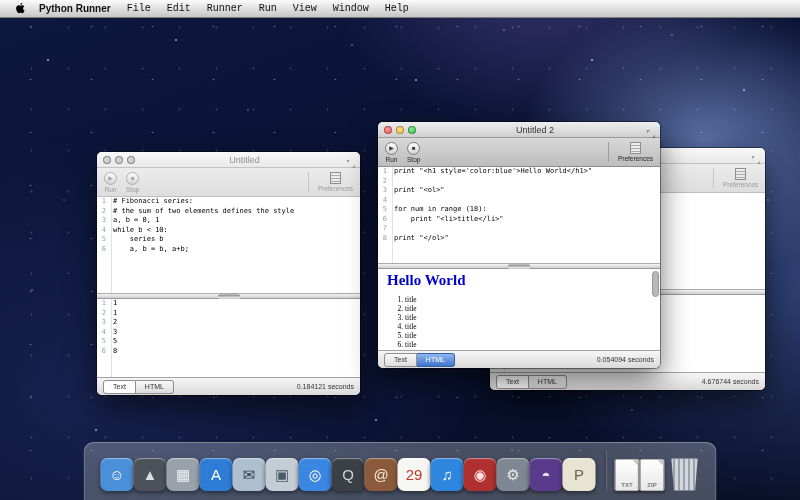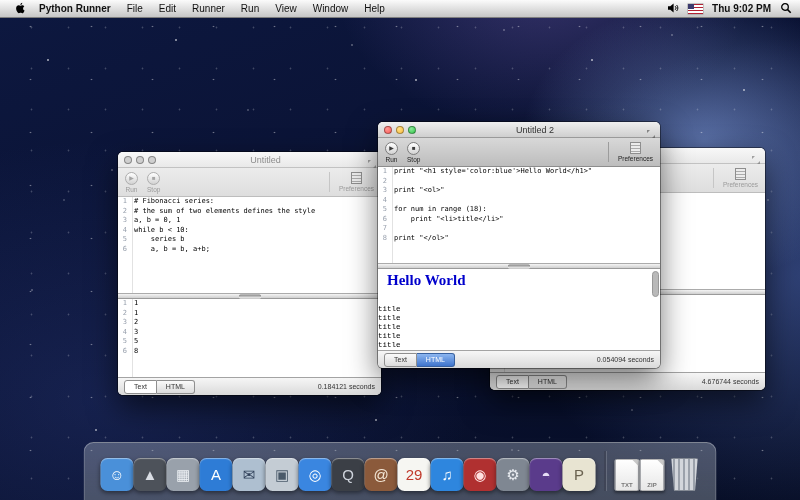--- a/index.html
+++ b/index.html
@@ -46,21 +46,21 @@
     background-size: 61px 53px, 37px 41px;
     background-position: 0 0, 13px 7px;
   }
 
   
   .menubar { position:absolute; top:0; left:0; right:0; height:18px; z-index:60;
     background:linear-gradient(#fbfbfb,#c6c6c6); border-bottom:1px solid #7e7e7e;
     display:flex; align-items:center; padding:0 8px; font-size:10px; color:#111; }
   .apple { display:flex; align-items:center; padding:0 6px; }
   .appname { font-weight:bold; padding:0 8px; }
-  .menus { display:flex; }
+  .menus { display:flex;font-family:Liberation Mono, monospace; }
   .mitem { padding:0 8px; }
   .mbright { margin-left:auto; display:flex; align-items:center; gap:9px; }
   .flag { width:15px; height:10px; position:relative; display:inline-block;
     background:repeating-linear-gradient(#b22234 0 1.5px,#ffffff 1.5px 3px); box-shadow:0 0 0 0.5px #999; }
   .flag::after { content:""; position:absolute; left:0; top:0; width:6px; height:5px; background:#3c3b6e; }
   .clock { font-weight:bold; font-size:10px; }
 
   
   .window { position:absolute; display:flex; flex-direction:column; border-radius:5px; overflow:hidden;
     background:#fff; box-shadow:0 0 0 1px rgba(0,0,0,.4), 0 12px 30px rgba(0,0,0,.55); }
@@ -101,37 +101,37 @@
   .ln { flex:0 0 12px; width:12px; text-align:right; padding-right:3px; color:#98a0ad; }
   .ct { padding-left:4px; color:#000; }
 
   .splitter { flex:0 0 6px; position:relative; background:linear-gradient(#f4f4f4,#cfcfcf);
     border-top:1px solid #ababab; border-bottom:1px solid #9a9a9a; }
   .dimple { position:absolute; left:50%; top:50%; transform:translate(-50%,-50%);
     width:22px; height:3px; border-radius:2px; background:#c2c2c2; box-shadow:inset 0 1px 1px rgba(0,0,0,.35), 0 1px 0 #fff; }
 
   .html-out { font-family:"Liberation Serif",serif; }
   .hw-h1 { font-weight:bold; font-size:15px; margin:7px 9px 3px; }
-  .hw-list { margin-top:19px; font-size:7.5px; line-height:9px; color:#000;font-family:Liberation Mono, monospace; }
+  .hw-list { margin-top:9px; padding-left:27px; font-size:7.5px; line-height:9px; color:#000; }
   .scrollbar { position:absolute; right:1px; top:2px; bottom:2px; width:7px; }
   .thumb { width:7px; height:26px; border-radius:4px; background:#b9b9b9; border:1px solid #989898; }
 
   .statusbar { flex:0 0 18px; margin-top:auto; display:flex; align-items:center; padding:0 6px;
     background:linear-gradient(#f6f6f6,#dadada); border-top:1px solid #a3a3a3; }
   .seg { display:flex; }
   .segbtn { font-size:7px; line-height:1; padding:2.5px 9px; border:1px solid #8f8f8f;
     background:linear-gradient(#fafafa,#dcdcdc); color:#333; }
   .segbtn.first { border-radius:3px 0 0 3px; }
   .segbtn.last { border-radius:0 3px 3px 0; border-left:none; }
   .segbtn.sel { background:#ffffff; }
   .segbtn.selblue { background:linear-gradient(#8db6f0,#3f74cc); color:#fff; border-color:#38619f; }
   .time { margin-left:auto; font-size:7px; color:#333; }
 
   
-  .win1 { left:97px;  top:152px; width:263px; height:243px; z-index:20;margin-left:21px; }
+  .win1 { left:97px;  top:152px; width:263px; height:243px; z-index:20; }
   .win3 { left:490px; top:148px; width:275px; height:242px; z-index:10; }
   .win2 { left:378px; top:122px; width:282px; height:246px; z-index:30; }
 
   
   .dock { position:absolute; bottom:0; left:50%; transform:translateX(-50%); z-index:50;
     display:flex; align-items:flex-end; gap:5px; padding:8px 16px 9px;
     background:linear-gradient(rgba(175,183,198,.38), rgba(108,116,130,.62));
     border:1px solid rgba(255,255,255,.30); border-bottom:none; border-radius:10px 10px 0 0; }
   .ditem { display:flex; }
   .dicon { width:33px; height:33px; border-radius:7px; display:flex; align-items:center; justify-content:center;
@@ -165,36 +165,20 @@
     <span class="appname">Python Runner</span>
     <span class="menus">
         <span class="mitem">File</span>
         <span class="mitem">Edit</span>
         <span class="mitem">Runner</span>
         <span class="mitem">Run</span>
         <span class="mitem">View</span>
         <span class="mitem">Window</span>
         <span class="mitem">Help</span>
       </span>
-    <span class="mbright">
-      <span>
-        <svg width="12" height="12" viewBox="0 0 12 12">
-            <path d="M1 4.2h2.3L6.6 1.4v9.2L3.3 7.8H1z" fill="#000"></path>
-            <path d="M8.2 4.2a2.4 2.4 0 010 3.6M9.6 3a4.2 4.2 0 010 6" stroke="#000" fill="none" stroke-width="1"></path>
-          </svg>
-      </span>
-      <span class="flag"></span>
-      <span class="clock">Thu 9:02 PM</span>
-      <span>
-        <svg width="12" height="12" viewBox="0 0 12 12">
-            <circle cx="5" cy="5" r="3.3" fill="none" stroke="#000" stroke-width="1.3"></circle>
-            <path d="M7.6 7.6l3.1 3.1" stroke="#000" stroke-width="1.5"></path>
-          </svg>
-      </span>
-    </span>
   </div>
 
   <div class="window win3 inactive">
     <div class="titlebar">
       <div class="lights">
         <span class="light lt-close"></span>
         <span class="light lt-min"></span>
         <span class="light lt-zoom"></span>
       </div>
       <span class="wtitle"></span>

